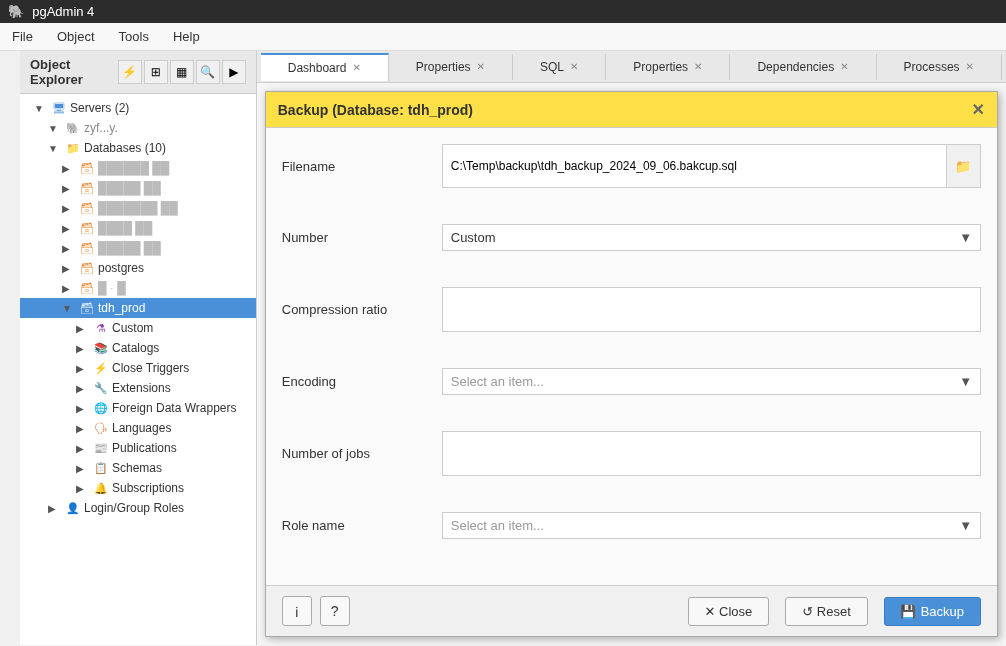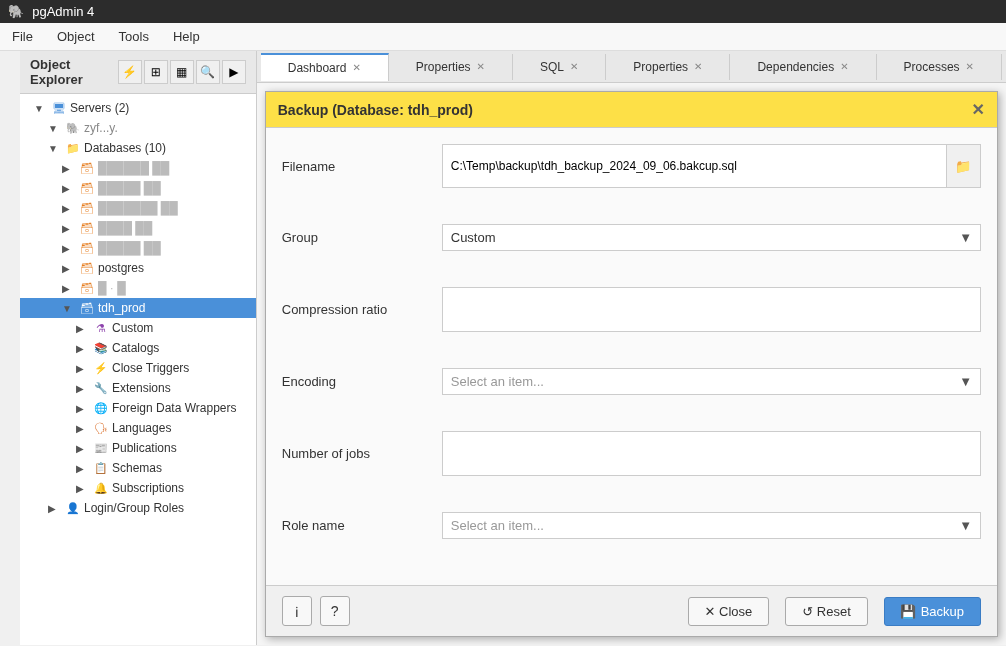--- a/index.html
+++ b/index.html
@@ -285,21 +285,21 @@
 
           <div class="form-row">
             <span class="form-label">Filename</span>
             <div class="form-control form-input-with-btn">
               <input type="text" class="form-input" style="font-size: 12px;" value="C:\Temp\backup\tdh_backup_2024_09_06.bakcup.sql">
               <button class="input-btn" title="Browse">📁</button>
             </div>
           </div>
 
           <div class="form-row">
-            <span class="form-label">Group</span>
+            <span class="form-label">Number</span>
             <div class="form-control">
               <div class="form-select">
                 <span>Custom</span>
                 <span class="select-arrow">▼</span>
               </div>
             </div>
           </div>
 
           <div class="form-row">
             <span class="form-label">Compression ratio</span>

